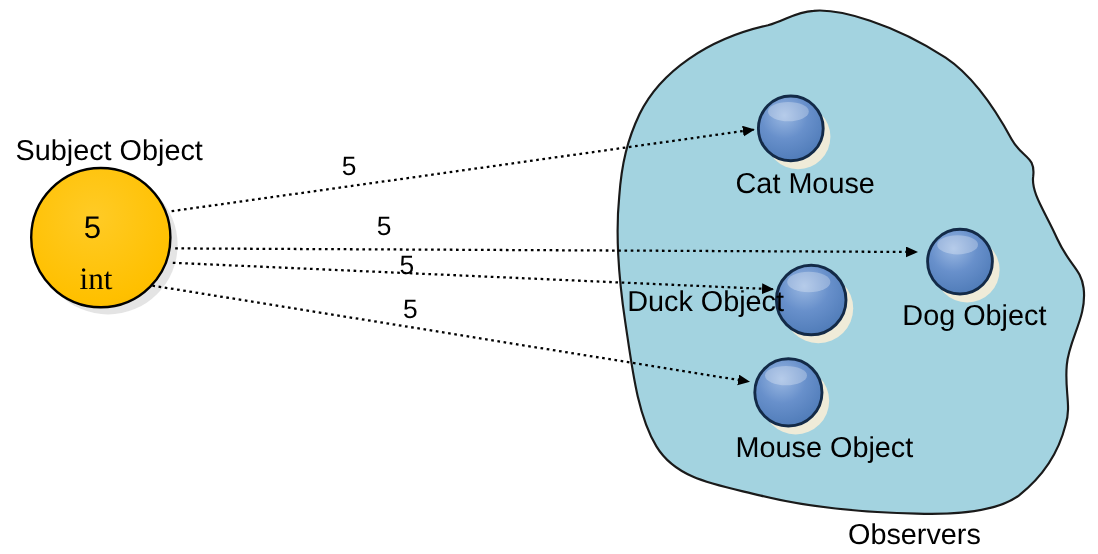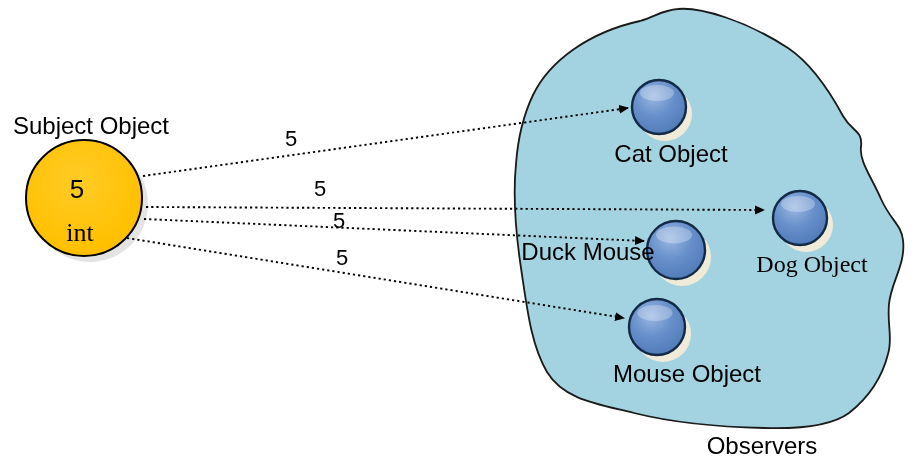--- a/index.html
+++ b/index.html
@@ -103,19 +103,19 @@
 
   <div class="lbl" style="left:91px; top:126px;">Subject Object</div>
   <div class="lbl inCircle" style="left:77px; top:189px;">5</div>
   <div class="lbl inCircle" style="left:80px; top:233px;font-family:Liberation Serif, serif;">int</div>
 
   <div class="lbl msg" style="left:291px; top:139px;">5</div>
   <div class="lbl msg" style="left:320px; top:189px;">5</div>
   <div class="lbl msg" style="left:339px; top:221px;">5</div>
   <div class="lbl msg" style="left:342px; top:258px;">5</div>
 
-  <div class="lbl" style="left:671px; top:154px;">Cat Object</div>
-  <div class="lbl" style="left:812px; top:264px;font-family:Liberation Serif, serif;">Dog Object</div>
-  <div class="lbl" style="left:588px; top:252px;">Duck Mouse</div>
+  <div class="lbl" style="left:671px; top:154px;">Cat Mouse</div>
+  <div class="lbl" style="left:812px; top:264px;">Dog Object</div>
+  <div class="lbl" style="left:588px; top:252px;">Duck Object</div>
   <div class="lbl" style="left:762px; top:446px;">Observers</div>
 
   <div class="lbl" style="left:687px; top:374px;">Mouse Object</div>
 </div>
 
 </body></html>

